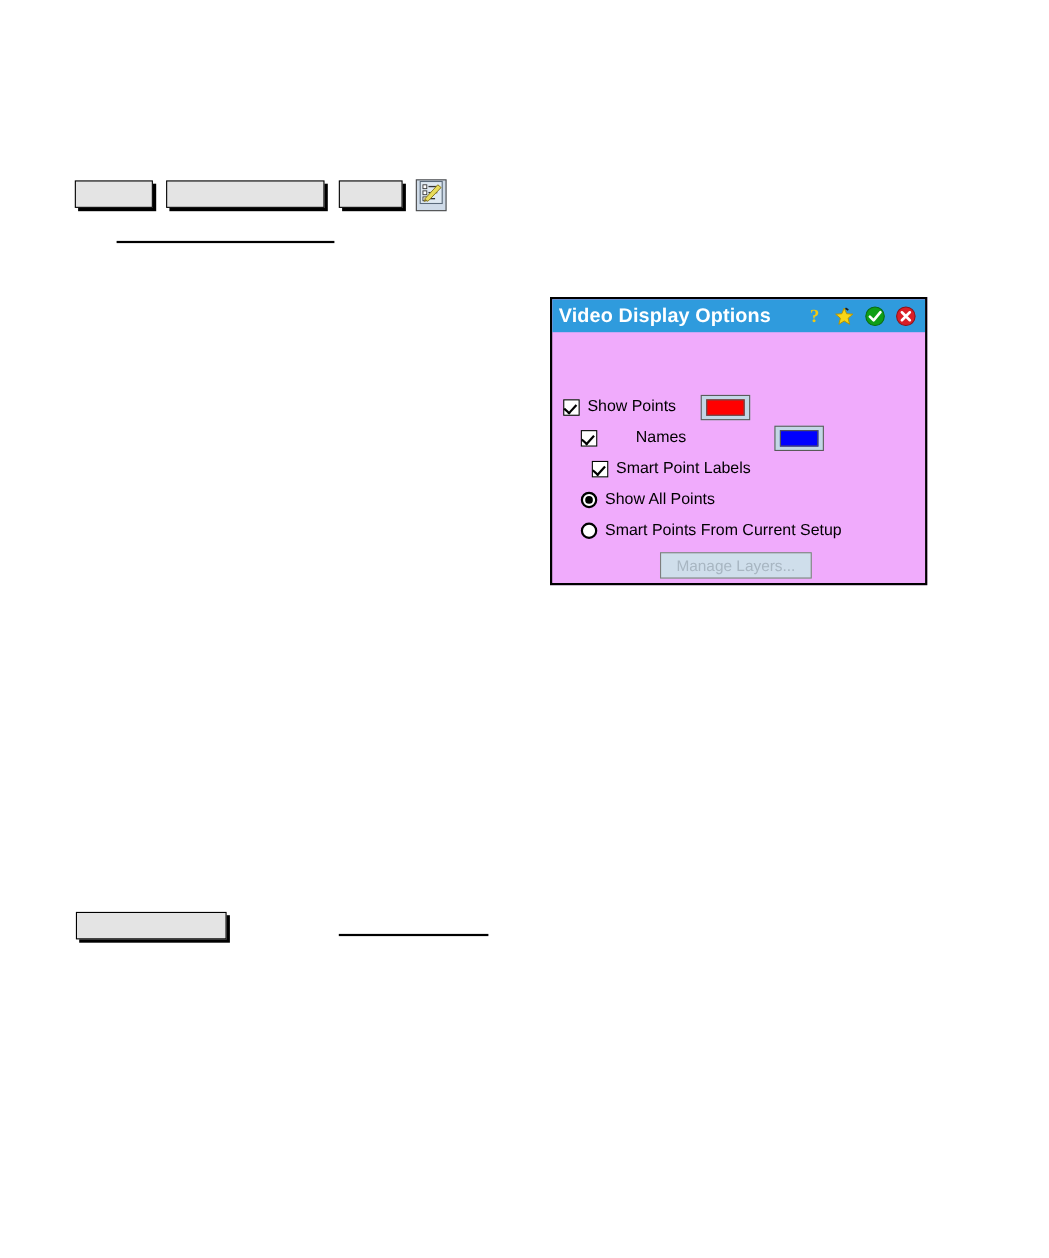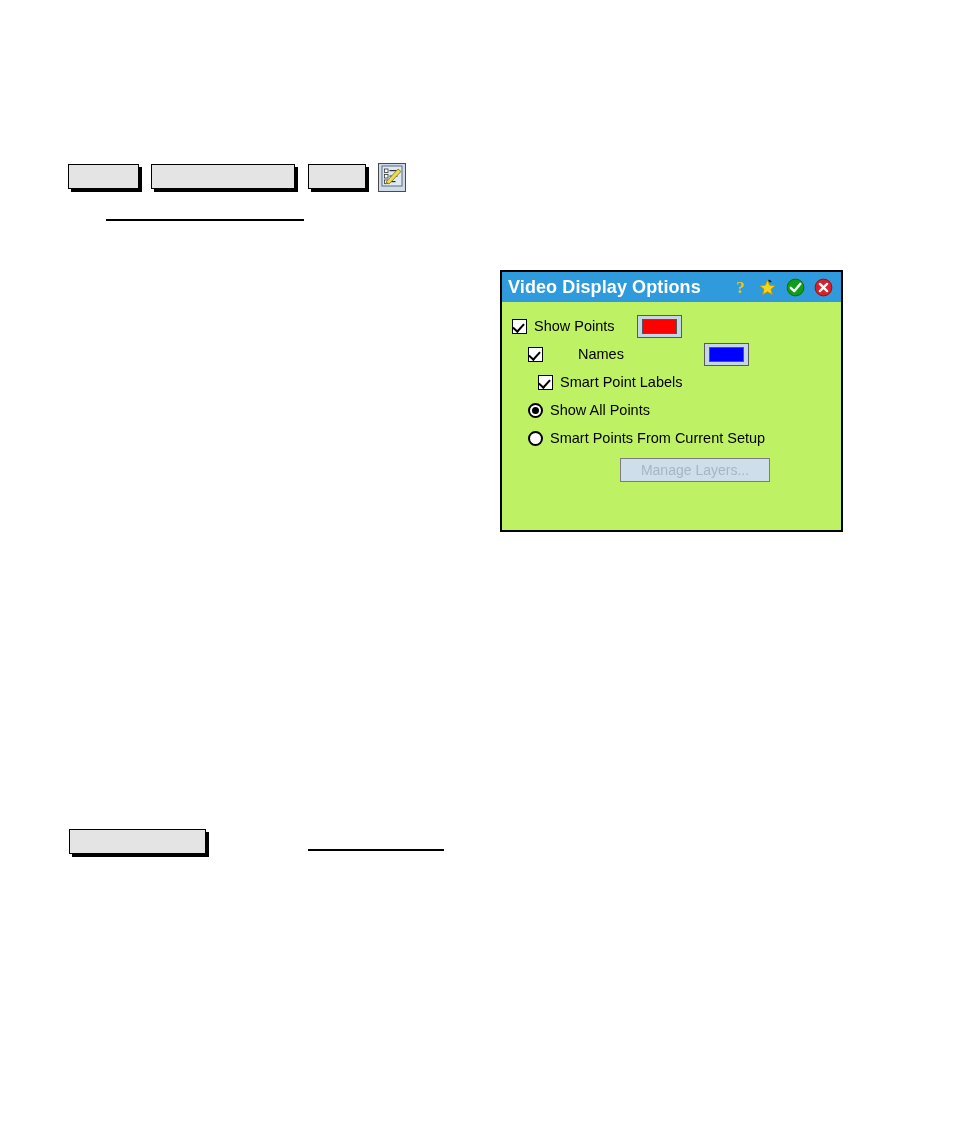--- a/index.html
+++ b/index.html
@@ -39,21 +39,21 @@
     justify-content: center;
   }
 
   
   #video-display-options {
     position: absolute;
     left: 500px;
     top: 270px;
     width: 343px;
     height: 262px;
-    background: #bef264;
+    background: #f0abfc;
     border: 2px solid #000000;
     box-sizing: border-box;
     overflow: hidden;
   }
   .titlebar {
     height: 30px;
     background: #2f9bdd;
     display: flex;
     align-items: center;
     box-sizing: border-box;
@@ -186,32 +186,31 @@
   .combo-arrow i {
     display: block;
     width: 0; height: 0;
     border-left: 5px solid transparent;
     border-right: 5px solid transparent;
     border-top: 5px solid #b0b0b0;
   }
 
   
   .pushbtn-disabled {
-    width: 150px;
+    width: 138px;
     height: 24px;
     background: #cfdeeb;
     border: 1px solid #7d7d7d;
     box-sizing: border-box;
     display: flex;
     align-items: center;
     justify-content: center;
     font-size: 14px;
     color: #a8b6c2;
     white-space: nowrap;
-    margin-left: 20px;
   }
 </style>
 </head>
 <body>
 
 <div class="doc-btn" style="left:68px; top:164px; width:71px; height:25px;"></div>
 
 <div class="doc-btn" style="left:151px; top:164px; width:144px; height:25px;"></div>
 
 <div class="doc-btn" style="left:308px; top:164px; width:58px; height:25px;"></div>
@@ -265,21 +264,21 @@
           <circle cx="9.5" cy="9.5" r="8.4" fill="#da1f26" stroke="#8f1217" stroke-width="1"></circle>
           <path d="M5.9 5.9 L13.1 13.1 M13.1 5.9 L5.9 13.1" fill="none" stroke="#ffffff" stroke-width="2.4" stroke-linecap="round"></path>
         </svg>
       </span>
 
     </div>
   </div>
 
   <div class="dlg-body">
 
-    <div class="row" style="padding-left:10px;">
+    <div class="row" style="padding-left:10px;margin-top:44px;">
       <span class="cbox checked"></span>
       <span class="lbl">Show Points</span>
       <span class="swatch" style="margin-left:22px;">
         <span class="swatch-inner" style="background:#ff0000;"></span>
       </span>
     </div>
 
     <div class="row" style="padding-left:26px;gap:28px;">
       <span class="cbox checked"></span>
       <span class="lbl">Names</span>

